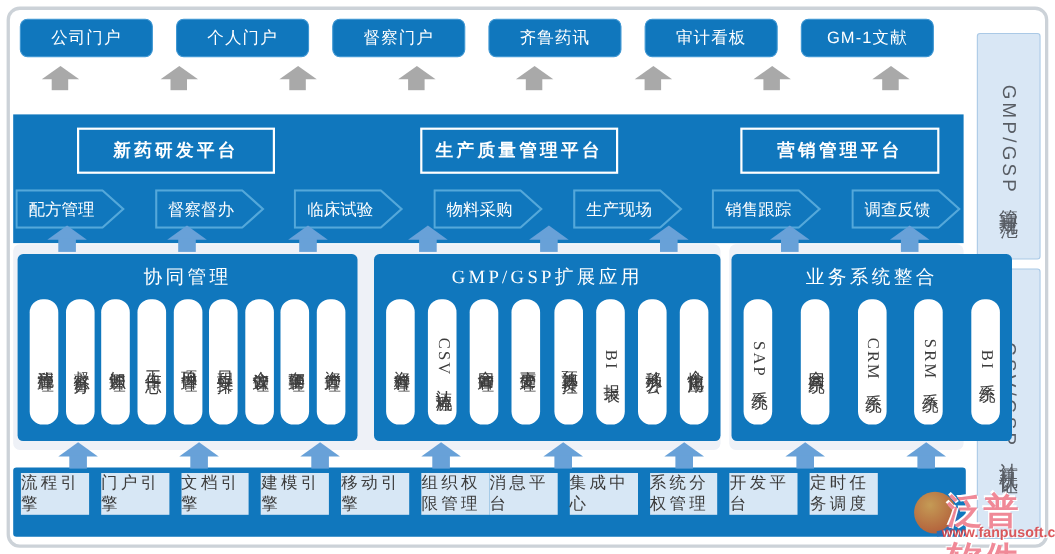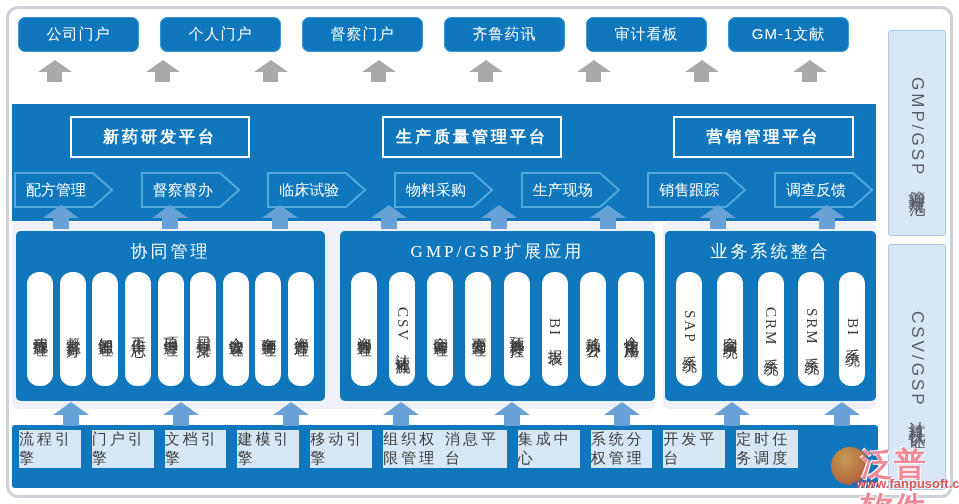--- a/index.html
+++ b/index.html
@@ -46,21 +46,21 @@
 
   
   .lpanel{position:absolute;top:222px;height:187px;background:var(--panel-light,#eef1f7);border-radius:6px;}
   .lpA{left:12px;width:643px;}
   .lpB{left:663px;width:213px;}
 
   
   .mbox{position:absolute;top:231px;height:170px;background:var(--primary,#1077bd);border-radius:5px;z-index:2;}
   .b1{left:16px;width:309px;}
   .b2{left:340px;width:315px;}
-  .b3{left:665px;width:211px;}
+  .b3{left:665px;width:255px;}
   .mtitle{margin-top:9px;text-align:center;color:#fff;font-size:17px;letter-spacing:3px;}
   .b2 .mtitle{font-family:"Liberation Serif",serif;}
   .pills{display:flex;justify-content:space-between;align-items:stretch;
          margin-top:9px;padding:0 11px;height:114px;}
   .pill{width:26px;background:#fff;border-radius:12px;display:flex;align-items:center;justify-content:center;}
   .pill span{writing-mode:vertical-rl;text-orientation:mixed;font-size:15px;letter-spacing:2px;
              color:var(--text-dark,#3c3c3c);font-family:"Liberation Serif",serif;line-height:1;}
 
   
   .engine-box{position:absolute;left:12px;top:425px;width:866px;height:63px;

